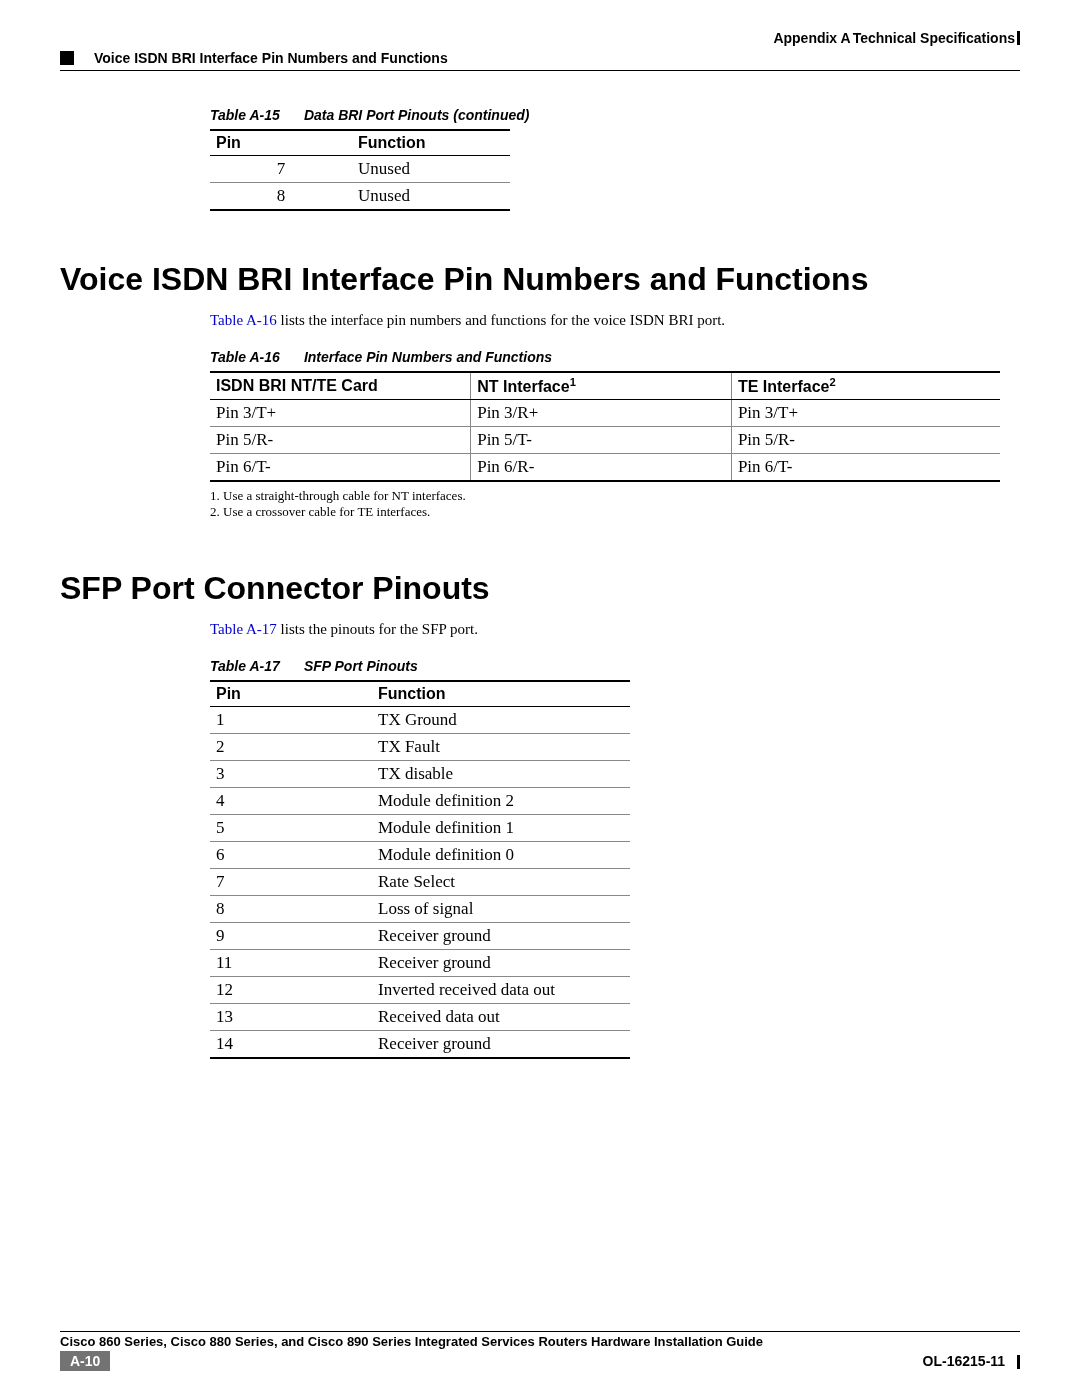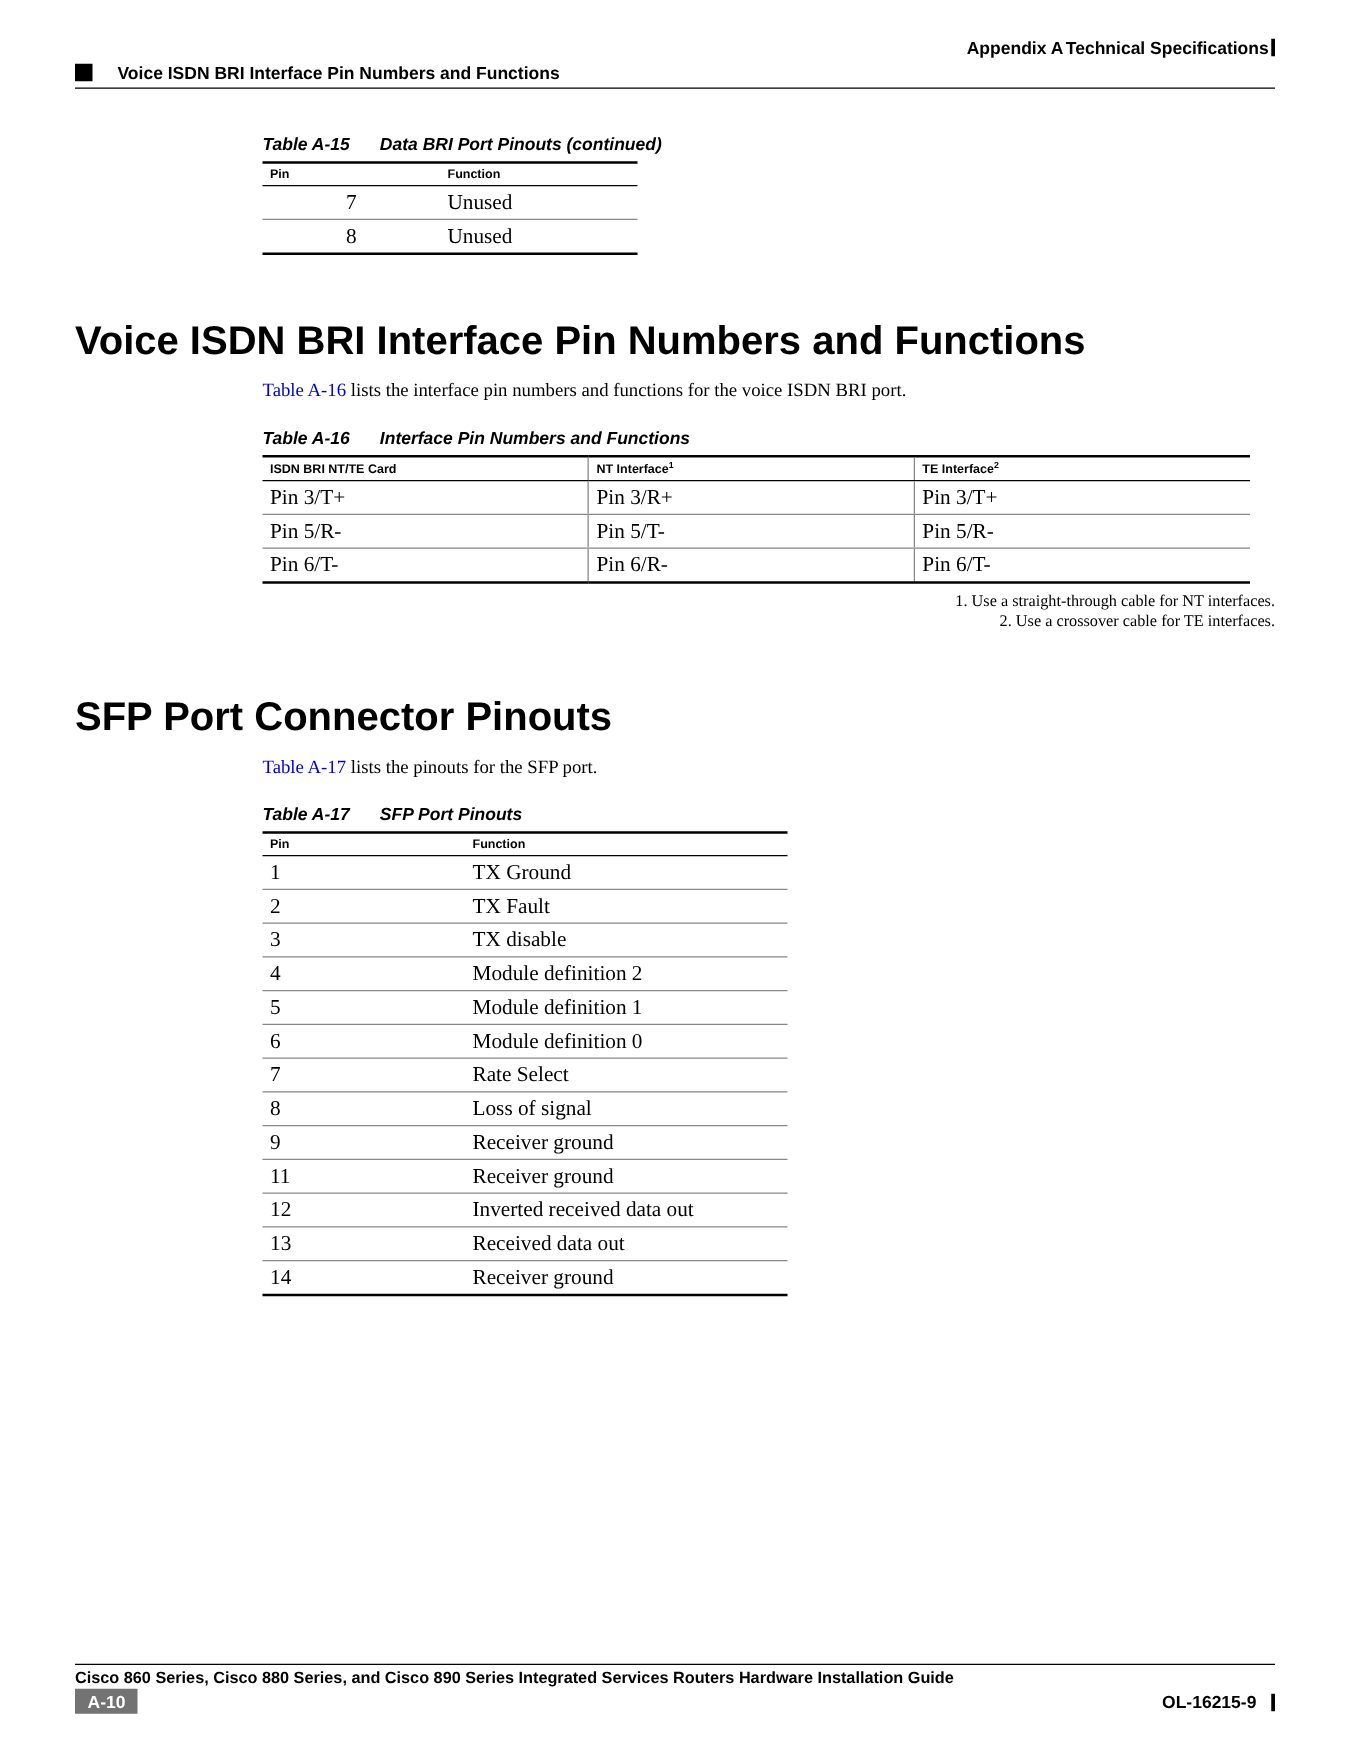--- a/index.html
+++ b/index.html
@@ -73,21 +73,21 @@
   }
   .wide-table {
     width: 790px;
   }
   .med-table {
     width: 420px;
   }
   th {
     font-family: Arial, Helvetica, sans-serif;
     font-weight: bold;
-    font-size: 10px;
+    font-size: 16px;
     text-align: left;
     padding: 3px 6px;
     border-top: 2px solid #000;
     border-bottom: 1px solid #000;
   }
   td {
     padding: 3px 6px;
     border-bottom: 1px solid #888;
   }
   tr:last-child td.bb {
@@ -110,21 +110,20 @@
   .para {
     font-size: 15px;
     margin-bottom: 20px;
   }
   .link {
     color: #0000cc;
   }
   .footnotes {
     font-size: 13px;
     margin-top: 6px;
-    text-align: right;
   }
   .footer {
     position: absolute;
     bottom: 26px;
     left: 60px;
     right: 60px;
   }
   .footer-rule {
     border-top: 1px solid #000;
     margin-bottom: 2px;
@@ -310,18 +309,18 @@
         </tbody>
     </table>
   </div>
 
   <div class="footer">
     <div class="footer-rule"></div>
     <div class="footer-title">Cisco 860 Series, Cisco 880 Series, and Cisco 890 Series Integrated Services Routers Hardware Installation Guide</div>
     <div class="footer-bottom">
       <span class="pn">A-10</span>
       <span>
-        <span>OL-16215-9</span>
+        <span>OL-16215-11</span>
         <span class="bar"></span>
       </span>
     </div>
   </div>
 </div>
 
 </body></html>

